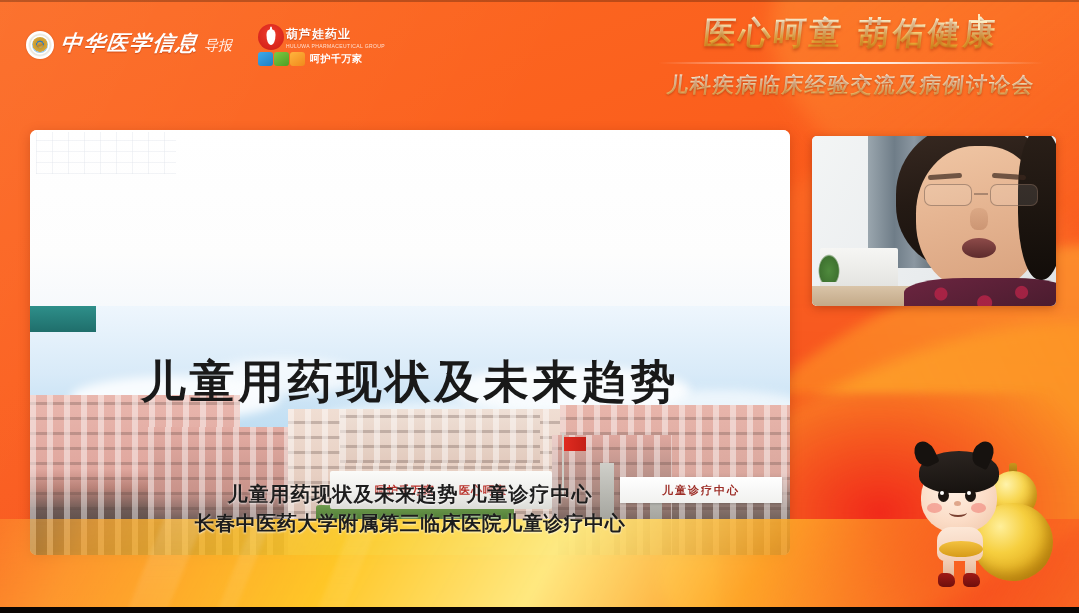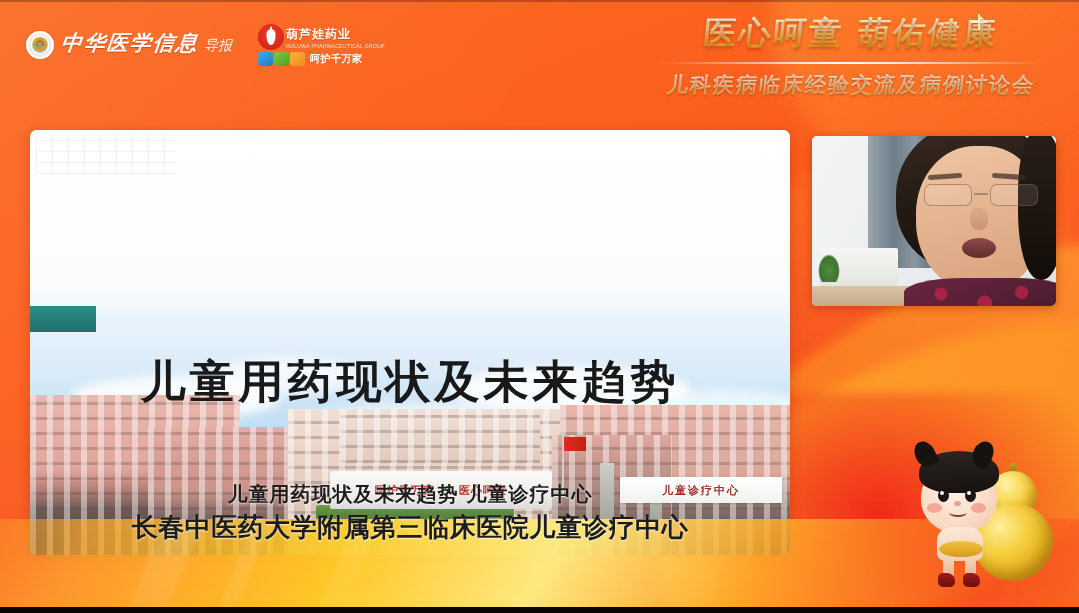--- a/index.html
+++ b/index.html
@@ -188,21 +188,21 @@
   .uni-sign span { color:#9d2d26; font-size:11px; font-weight:700; letter-spacing:2px;
      font-family:"DejaVu Serif","Liberation Serif",serif; }
   .flagpole { position:absolute; left:532px; bottom:58px; width:2px; height:64px; background:#cfcfc8;}
   .flag { position:absolute; left:534px; bottom:104px; width:22px; height:14px;
      background:linear-gradient(90deg,#e02b20,#c41f16); }
 
   
   .slide-sub { position:absolute; left:0; right:0; top:350px; text-align:center; z-index:4; }
   .sub-l1 { font-size:20px; font-weight:700; color:#1d1d1d; letter-spacing:1px; line-height:1.45;
      font-family:"DejaVu Sans","Liberation Sans",sans-serif; text-shadow:0 1px 2px rgba(255,255,255,.75);}
-  .sub-l2 { font-size:26px; font-weight:700; color:#1d1d1d; letter-spacing:.5px; line-height:1.45;
+  .sub-l2 { font-size:20px; font-weight:700; color:#1d1d1d; letter-spacing:.5px; line-height:1.45;
      font-family:"DejaVu Sans","Liberation Sans",sans-serif; text-shadow:0 1px 2px rgba(255,255,255,.75);}
   .sub-l3 { font-size:20px; font-weight:700; color:#1d1d1d; letter-spacing:1px; line-height:1.45;
      font-family:"DejaVu Sans","Liberation Sans",sans-serif; text-shadow:0 1px 2px rgba(255,255,255,.75);}
 
   
   .video {
     position:absolute; left:812px; top:136px; width:244px; height:170px;
     border-radius:5px; overflow:hidden; z-index:9;
     box-shadow:0 2px 10px rgba(110,25,0,.35);
     background:linear-gradient(160deg,#eef1f2 0%,#e6eaec 40%,#d8dde0 100%);

